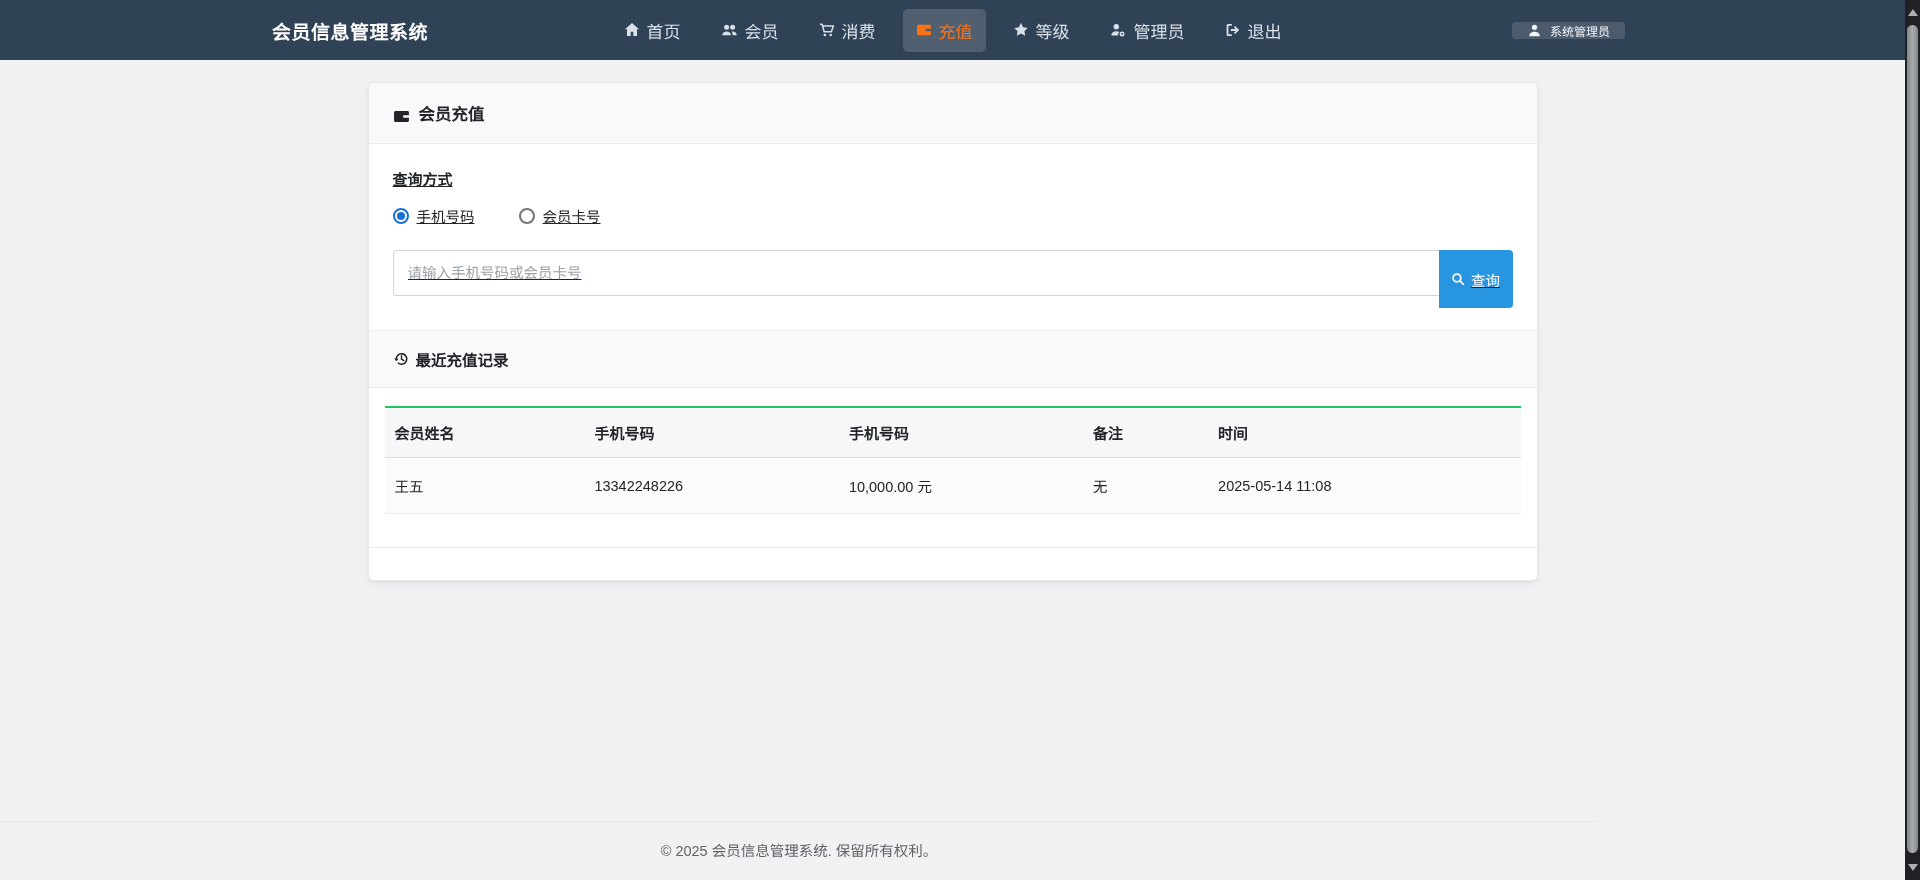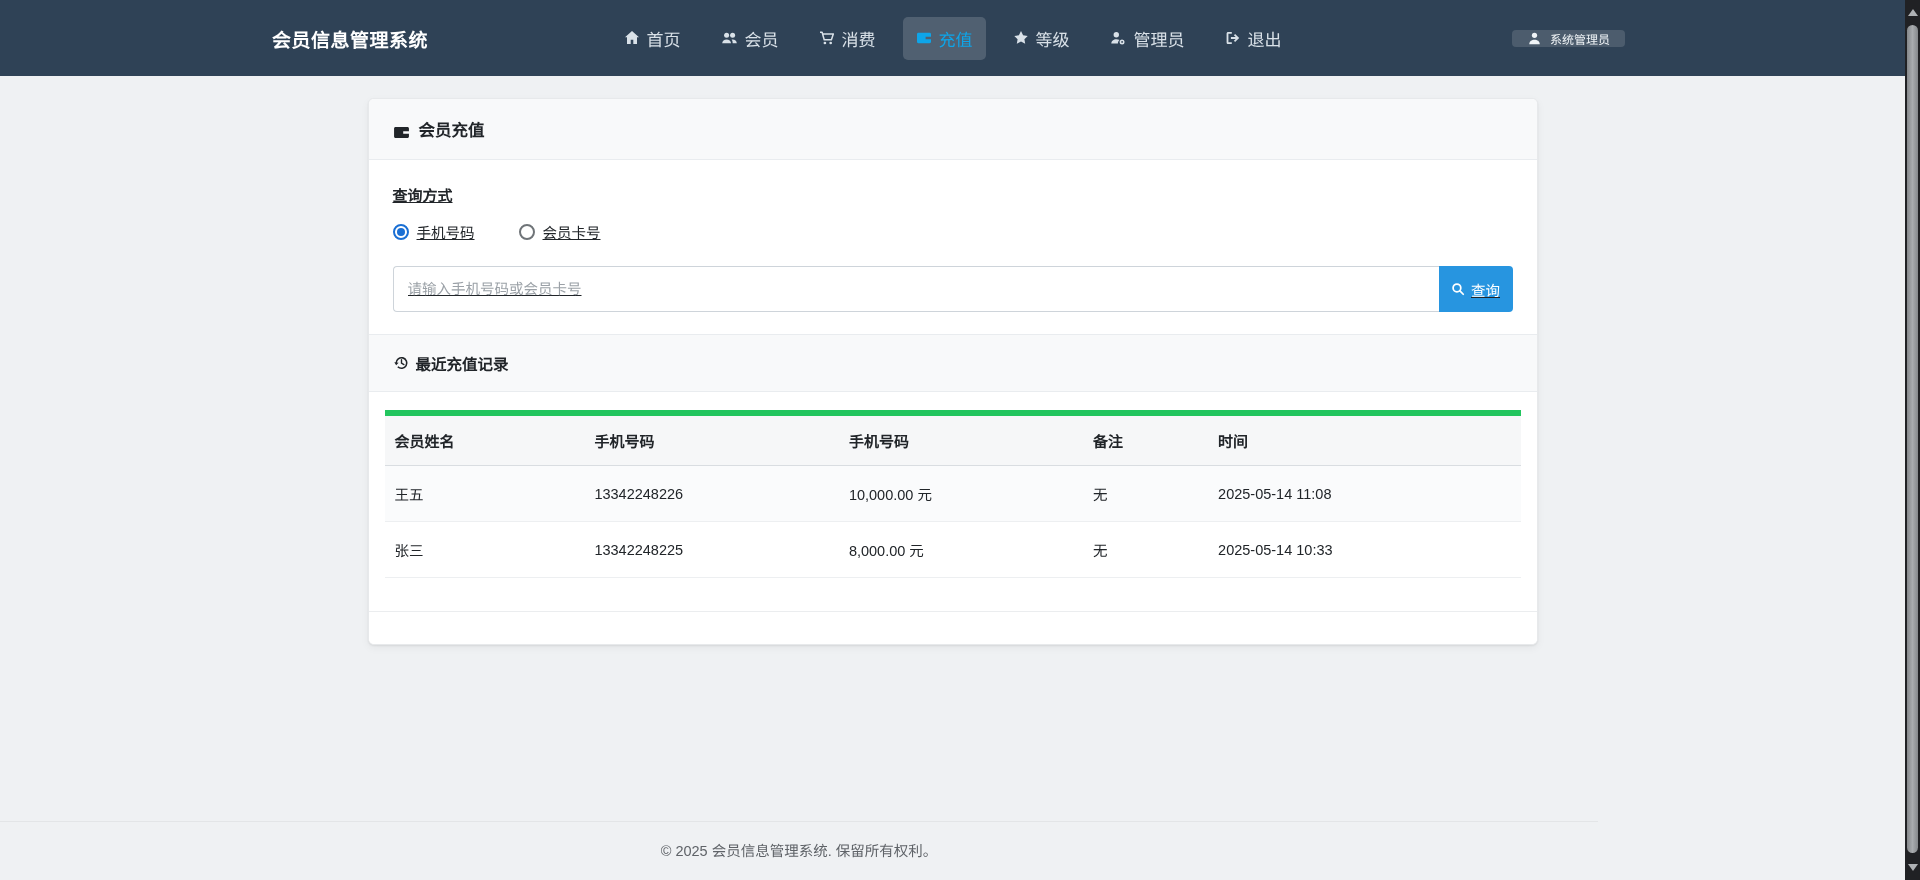--- a/index.html
+++ b/index.html
@@ -7,36 +7,36 @@
   body {
     font-family:"Liberation Sans","DejaVu Sans",sans-serif;
     background:#eff1f3;
     position:relative;
     color:#212529;
   }
   .viewport { width:1905px; height:880px; position:relative; }
 
   
   .navbar {
-    height:76px; background:#2f4256;
+    height:60px; background:#2f4256;
     display:flex; align-items:center;
     padding:0 20px 0 272px;
     position:relative;
   }
   .brand { color:#ffffff; font-size:19px; font-weight:bold; letter-spacing:.5px; white-space:nowrap; }
   .nav {
     position:absolute; left:50%; transform:translateX(-50%);
     display:flex; align-items:center; gap:14px;
   }
   .nav-item {
     display:flex; align-items:center; gap:7px;
     color:#d9e1e8; font-size:17px; cursor:pointer;
     padding:9px 13px; border-radius:5px; text-decoration:none; white-space:nowrap;
   }
-  .nav-item.active { background:rgba(255,255,255,.16); color:#0ea5e9; }
+  .nav-item.active { background:rgba(255,255,255,.16); color:#f97316; }
   .nav-item .icon, .user-chip .icon { display:inline-flex; }
   .user-chip {
     position:absolute; right:280px;
     display:flex; align-items:center; gap:8px;
     background:rgba(255,255,255,.14); color:#f0f4f7;
     font-size:12px; padding:0 15px; border-radius:4px; cursor:pointer; white-space:nowrap;
   }
 
   
   .main-wrap { width:1170px; margin:22px auto 0 auto; }
@@ -64,35 +64,35 @@
     border-radius:50%; background:#1a6fd4;
   }
   .input-group { display:flex; }
   .text-input {
     flex:1; height:46px; border:1px solid #ced4da; border-right:none;
     border-radius:4px 0 0 4px; padding:0 14px; font-size:14.5px;
     font-family:inherit; color:#212529; outline:none; background:#fff;
   }
   .text-input::placeholder { color:#9ba1a7; }
   .btn-primary {
-    width:74px; height:46px; border:none; border-radius:0 4px 4px 0;
+    width:74px; height:58px; border:none; border-radius:0 4px 4px 0;
     background:#2795e0; color:#ffffff; font-size:14.5px; font-family:inherit;
     display:flex; align-items:center; justify-content:center; gap:6px; cursor:pointer;
   }
   .section-subheader {
     background:#f8f9fa; border-top:1px solid #e9ecef; border-bottom:1px solid #e9ecef;
     padding:17px 24px; font-size:15.5px; font-weight:bold;
     display:flex; align-items:center; gap:7px;
   }
   .section-table { padding:18px 16px 33px 16px; }
   table { width:100%; border-collapse:collapse; }
   thead th {
     background:#f6f7f8; text-align:left; font-size:15px; font-weight:600;
     color:#212529; padding:14px 10px;
-    border-top:6px solid #22c55e; border-bottom:1px solid #d9dde1;
+    border-top:2px solid #22c55e; border-bottom:1px solid #d9dde1;
   }
   tbody td {
     font-size:14.5px; color:#212529; padding:17px 10px;
     border-bottom:1px solid #edeff1;
   }
   tbody tr:nth-child(odd) { background:#fafbfc; }
   .card-footer { border-top:1px solid #ebedef; height:33px; background:#ffffff; }
 
   
   .page-footer {
@@ -275,27 +275,20 @@
             </tr>
           </thead>
           <tbody>
             <tr>
               <td>王五</td>
               <td>13342248226</td>
               <td>10,000.00 元</td>
               <td>无</td>
               <td>2025-05-14 11:08</td>
             </tr>
-            <tr>
-              <td>张三</td>
-              <td>13342248225</td>
-              <td>8,000.00 元</td>
-              <td>无</td>
-              <td>2025-05-14 10:33</td>
-            </tr>
           </tbody>
         </table>
       </div>
 
       <div class="card-footer"></div>
     </div>
   </main>
 
   <footer class="page-footer">
     <span>© 2025 会员信息管理系统. 保留所有权利。</span>

